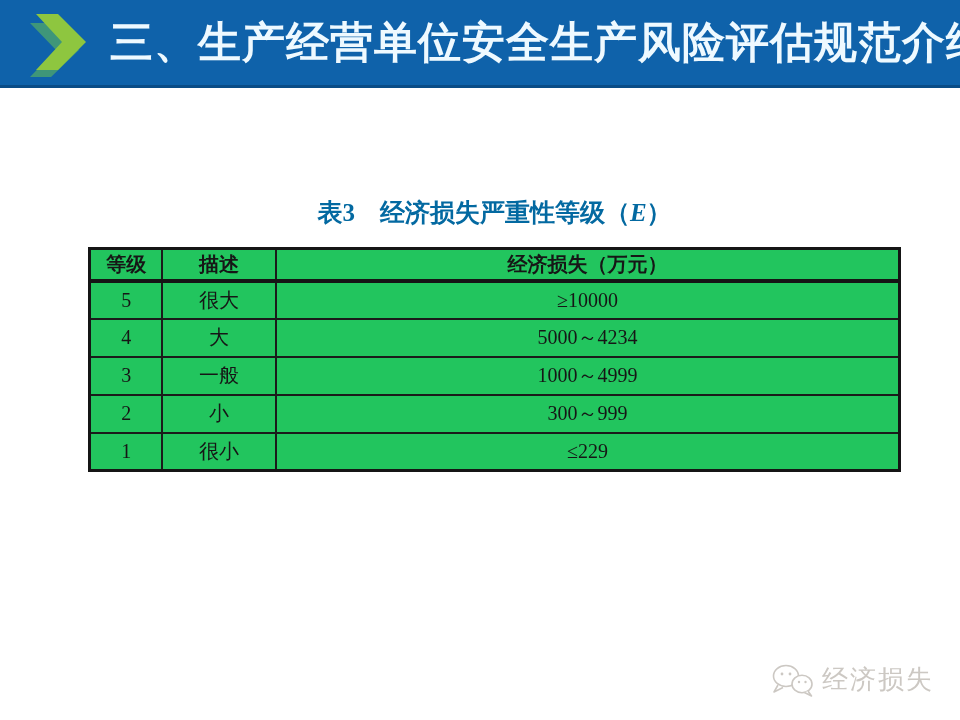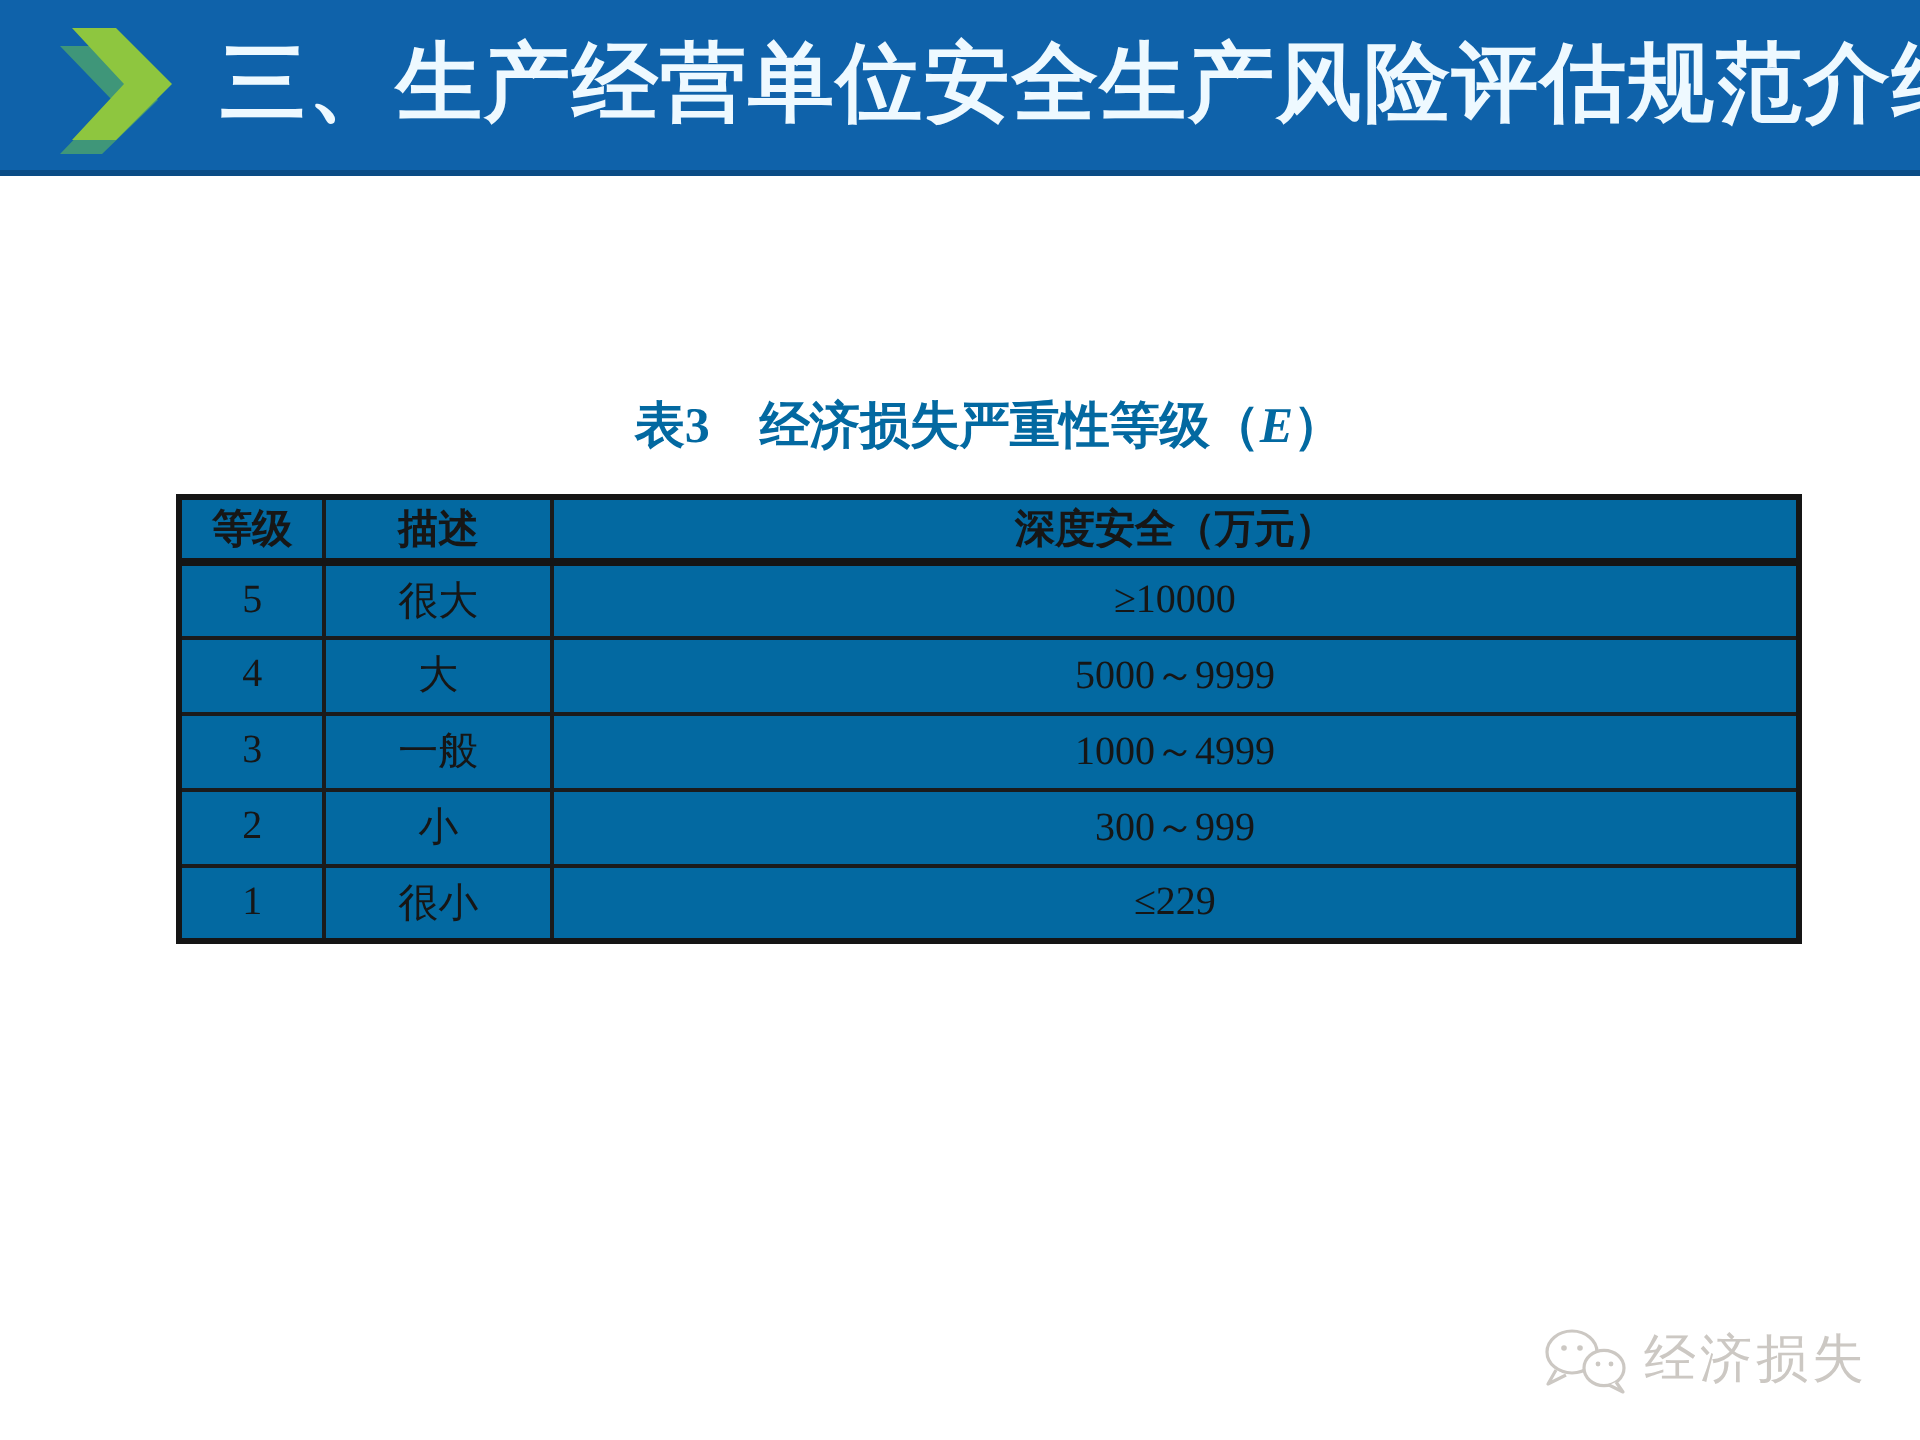--- a/index.html
+++ b/index.html
@@ -55,21 +55,21 @@
   .table-wrap {
     position: absolute;
     left: 88px; top: 247px;
     width: 813px;
   }
   table.loss-table {
     width: 813px;
     border-collapse: collapse;
     font-family: "Liberation Serif", "DejaVu Serif", serif;
     color: #161616;
-    background: #0369a1;
+    background: #22c55e;
   }
   table.loss-table th, table.loss-table td {
     border: 2px solid #1b1b1b;
     text-align: center;
     vertical-align: middle;
   }
   table.loss-table { border: 3px solid #151515; }
   table.loss-table thead th {
     height: 32px;
     font-size: 20px;
@@ -124,33 +124,33 @@
   </div>
 
   <div class="table-caption"><span>表3　经济损失严重性等级（</span><span class="var">E</span><span>）</span></div>
 
   <div class="table-wrap">
     <table class="loss-table">
       <thead>
         <tr>
           <th class="col-level">等级</th>
           <th class="col-desc">描述</th>
-          <th class="col-loss">深度安全（万元）</th>
+          <th class="col-loss">经济损失（万元）</th>
         </tr>
       </thead>
       <tbody>
         <tr>
           <td>5</td>
           <td>很大</td>
           <td>≥10000</td>
         </tr>
         <tr>
           <td>4</td>
           <td>大</td>
-          <td>5000～9999</td>
+          <td>5000～4234</td>
         </tr>
         <tr>
           <td>3</td>
           <td>一般</td>
           <td>1000～4999</td>
         </tr>
         <tr>
           <td>2</td>
           <td>小</td>
           <td>300～999</td>

